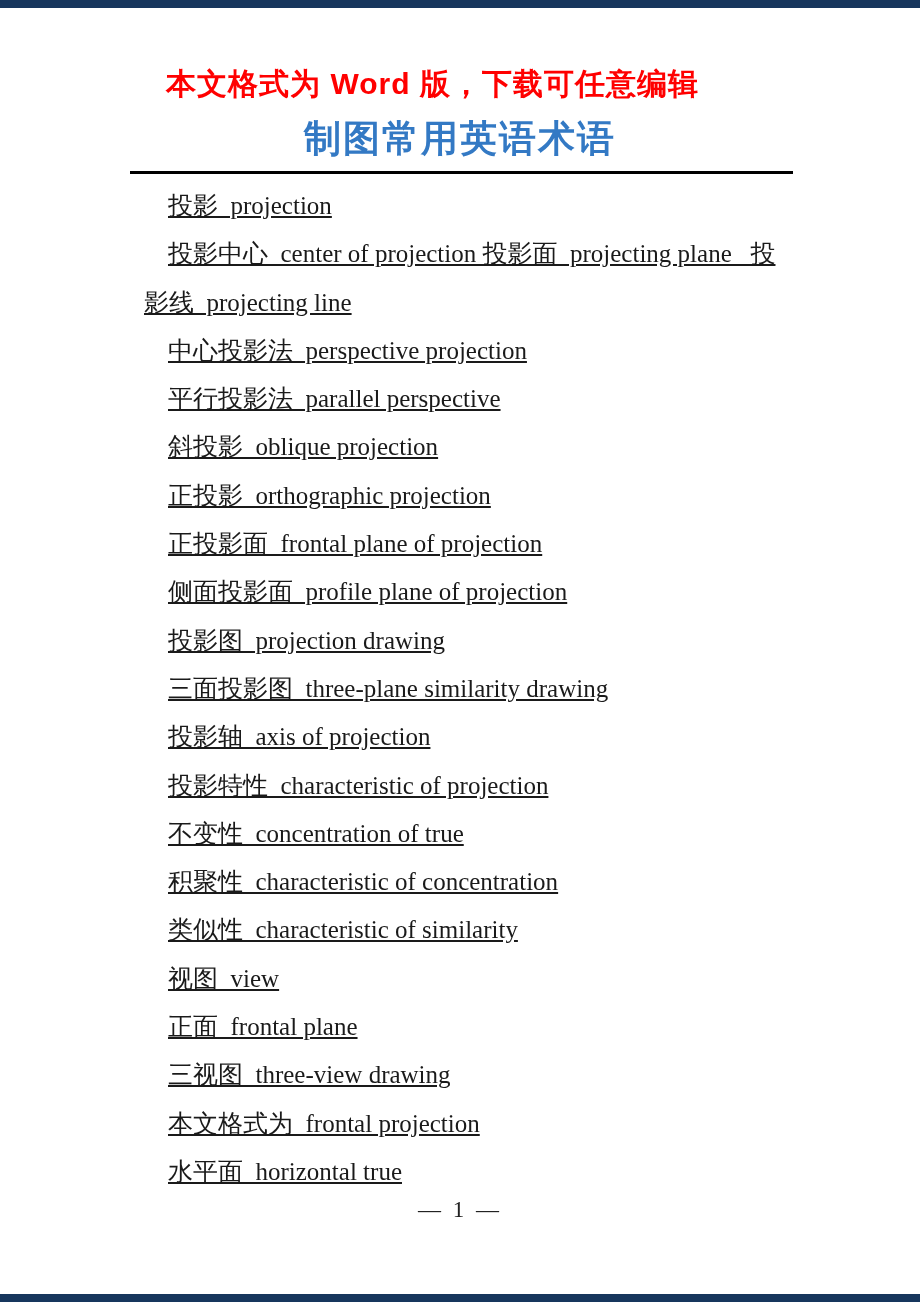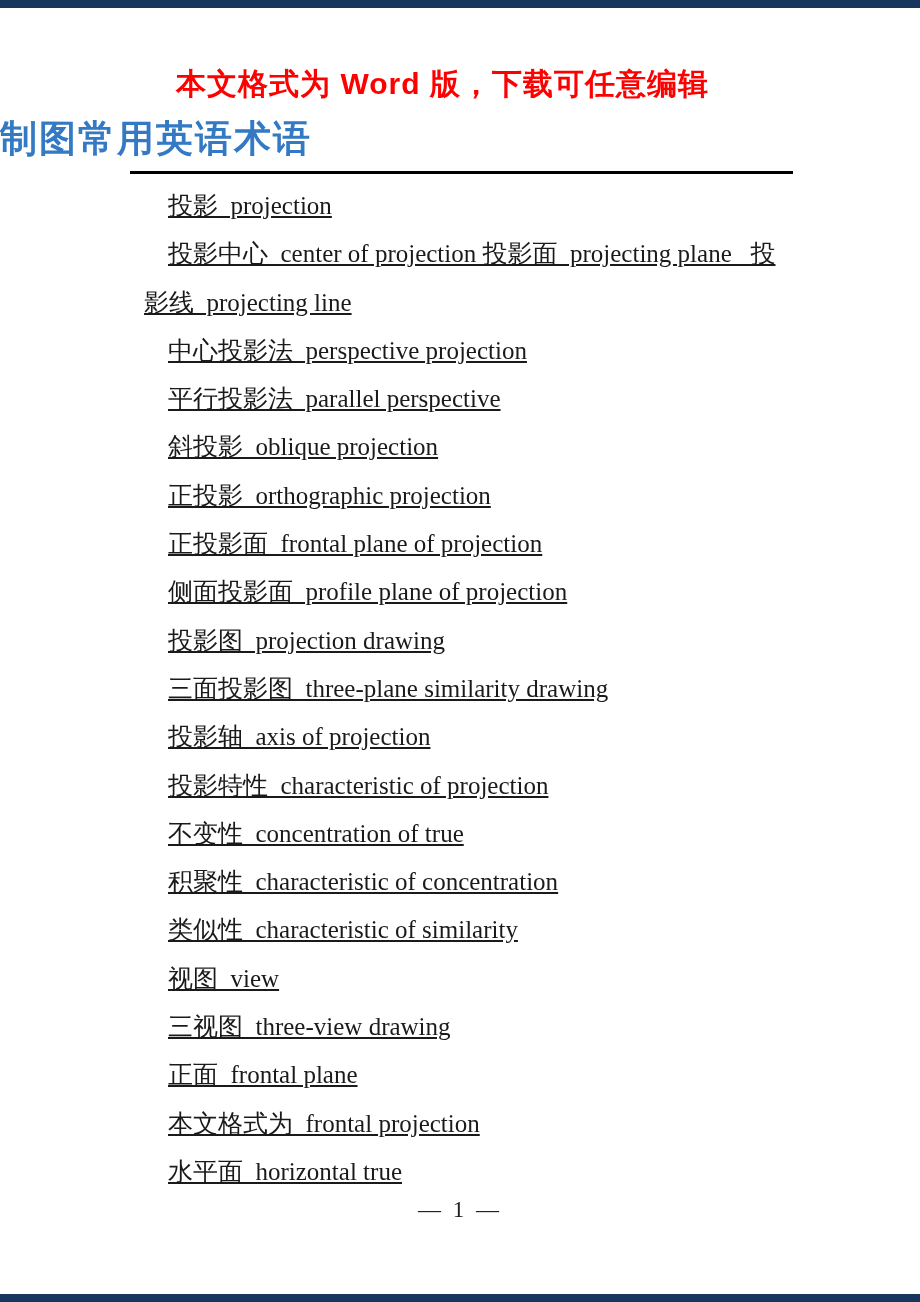--- a/index.html
+++ b/index.html
@@ -16,36 +16,37 @@
     left: 0;
     width: 920px;
     height: 8px;
     background: #17365D;
   }
   .edge-bar.top { top: 0; }
   .edge-bar.bottom { bottom: 0; }
   .notice {
     position: absolute;
     top: 62px;
-    left: 10px;
+    left: 0;
     width: 865px;
     text-align: center;
     font-family: "Liberation Sans", "DejaVu Sans", sans-serif;
     font-weight: bold;
     font-size: 30px;
     line-height: 44px;
     color: #FF0000;
     letter-spacing: 1px;
   }
   .doc-title {
     position: absolute;
     top: 112px;
     left: 0;
     width: 920px;
     margin: 0;
+    text-align: center;
     font-family: "Liberation Serif", "DejaVu Serif", serif;
     font-weight: bold;
     font-size: 37px;
     line-height: 54px;
     color: #3379C4;
     letter-spacing: 2px;
   }
   .title-rule {
     position: absolute;
     top: 171px;
@@ -103,22 +104,22 @@
       <div class="line indent">正投影面  frontal plane of projection</div>
       <div class="line indent">侧面投影面  profile plane of projection</div>
       <div class="line indent">投影图  projection drawing</div>
       <div class="line indent">三面投影图  three-plane similarity drawing</div>
       <div class="line indent">投影轴  axis of projection</div>
       <div class="line indent">投影特性  characteristic of projection</div>
       <div class="line indent">不变性  concentration of true</div>
       <div class="line indent">积聚性  characteristic of concentration</div>
       <div class="line indent">类似性  characteristic of similarity</div>
       <div class="line indent">视图  view</div>
+      <div class="line indent">正面  frontal plane</div>
       <div class="line indent">三视图  three-view drawing</div>
-      <div class="line indent">正面  frontal plane</div>
       <div class="line indent">本文格式为  frontal projection</div>
       <div class="line indent">水平面  horizontal true</div>
     </div>
 
   <div class="page-footer">— 1 —</div>
 
   <div class="edge-bar bottom"></div>
 </div>
 
 </body></html>

